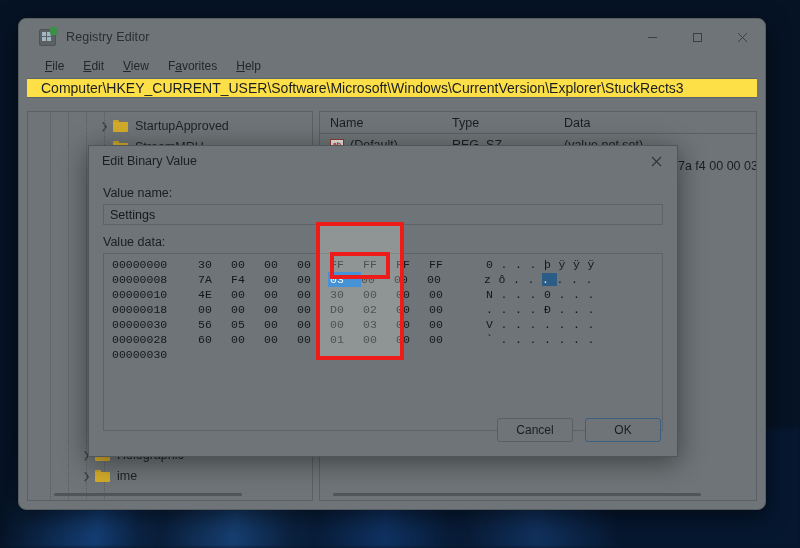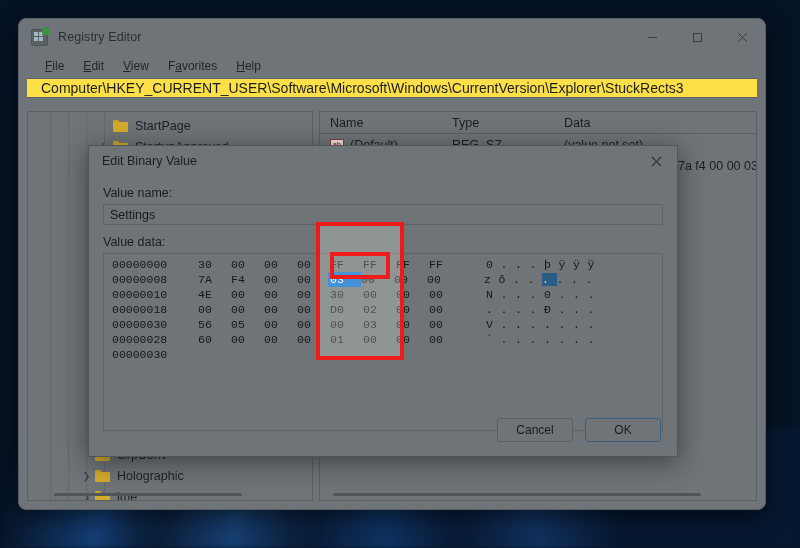--- a/index.html
+++ b/index.html
@@ -36,21 +36,21 @@
     background:#6e7477;
     border:1px solid #585e61;
     border-radius:8px;
     box-shadow:0 6px 22px rgba(0,0,0,0.55);
     overflow:hidden;
     color:#1d2022;
   }
   .titlebar{
     height:36px; display:flex; align-items:center;
     background:#6e7477;
-    padding-left:12px;
+    padding-left:20px;
   }
   .app-icon{
     width:17px; height:17px; margin-right:10px; position:relative;
     background:#5b6063; border:1px solid #4d5255; border-radius:2px;
   }
   .app-icon i{
     position:absolute; background:#9fb6c6;
   }
   .app-icon i:nth-child(1){ left:2px; top:2px; width:4px; height:4px;}
   .app-icon i:nth-child(2){ left:7px; top:2px; width:4px; height:4px;}
@@ -268,25 +268,20 @@
 
   <div class="panes">
 
     <div class="pane tree-pane">
       <div class="vline" style="left:22px;"></div>
       <div class="vline" style="left:40px;"></div>
       <div class="vline" style="left:58px;"></div>
       <div class="vline" style="left:76px;"></div>
       <div class="tree">
 
-        <div class="tnode" style="padding-left:68px;">
-          <div class="chev"></div>
-          <div class="folder"></div>
-          <div class="tlabel">StartPage</div>
-        </div>
 
         <div class="tnode" style="padding-left:68px;">
           <div class="chev">❯</div>
           <div class="folder"></div>
           <div class="tlabel">StartupApproved</div>
         </div>
 
         <div class="tnode" style="padding-left:68px;">
           <div class="chev"></div>
           <div class="folder"></div>

